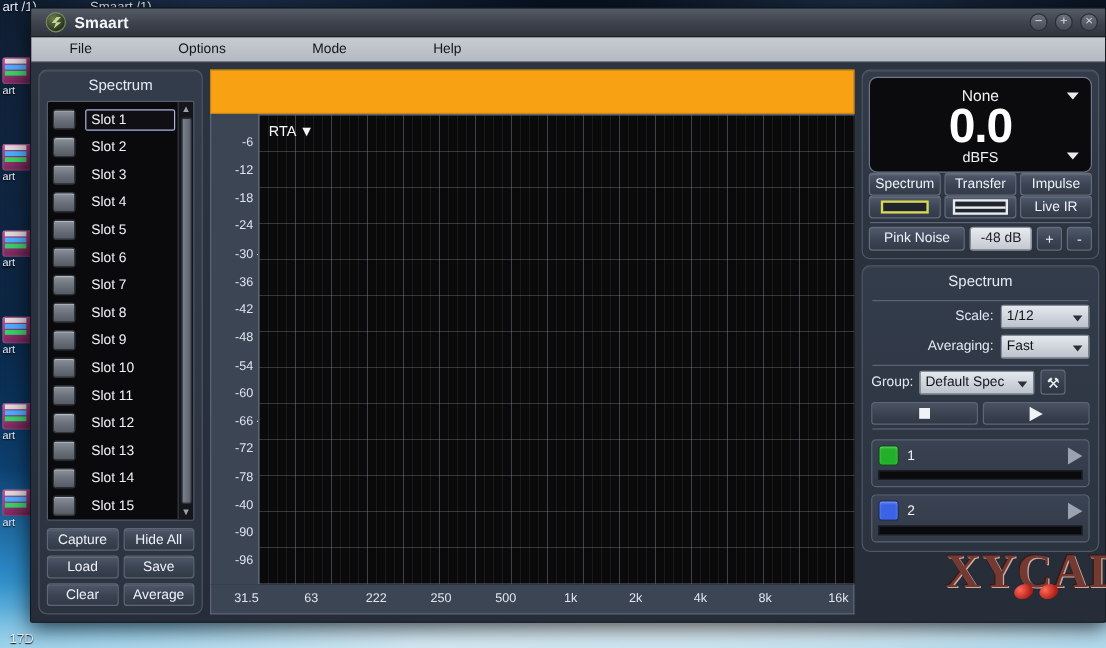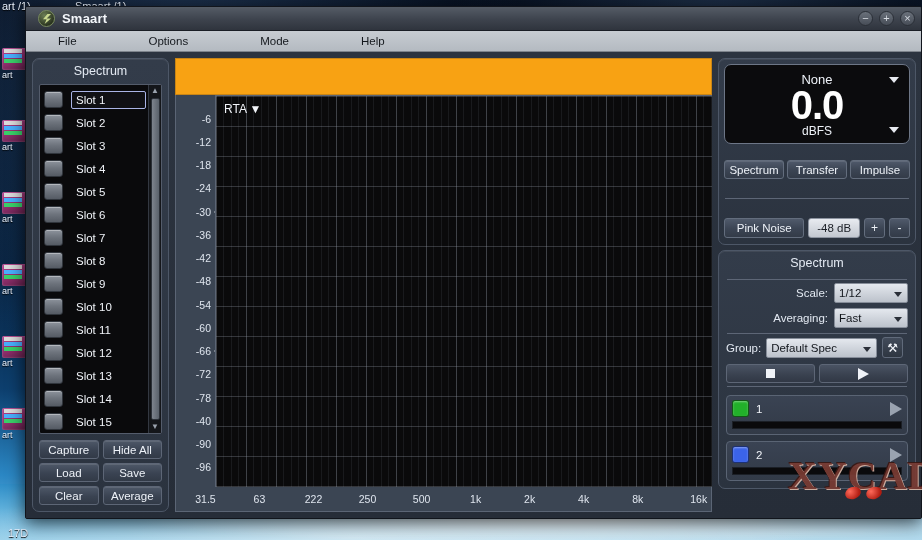--- a/index.html
+++ b/index.html
@@ -242,21 +242,21 @@
     transform: translateX(-50%);
   }
 
   
   #right-col {
     width: 198px; flex: none;
     display: flex; flex-direction: column; gap: 5px;
   }
   #meter-panel {
     padding: 5px 5px 6px;
-    display: flex; flex-direction: column; gap: 16px;
+    display: flex; flex-direction: column; gap: 0;
   }
   #meter-display {
     height: 80px; position: relative;
     background: #0b0b0d;
     border: 1px solid #6d7686;
     border-radius: 7px;
     display: flex; flex-direction: column; align-items: center;
     justify-content: center;
   }
   #meter-src { color: #eef2f8; font-size: 13px; margin-top: 2px; }
@@ -333,21 +333,21 @@
     display: flex; align-items: center; padding: 0 4px;
     position: relative;
   }
   .dropdown .dd-caret {
     position: absolute; right: 5px; top: 8px;
     width: 0; height: 0;
     border-left: 4px solid transparent; border-right: 4px solid transparent;
     border-top: 5px solid #2a2f38;
   }
   #group-row { display: flex; align-items: center; gap: 5px; margin-top: 2px; }
-  #group-dd { width: 111px; }
+  #group-dd { width: 96px; }
   #tools-btn {
     width: 21px; height: 21px;
     background: linear-gradient(180deg,#424b5a,#2e3641);
     border: 1px solid #606a7a; border-radius: 3px;
     color: #f2f5fa; font-size: 12px;
     display: flex; align-items: center; justify-content: center;
   }
   #transport { display: flex; gap: 4px; margin-top: 6px; }
   .tp-btn {
     flex: 1; height: 19px;
@@ -626,20 +626,29 @@
           <div id="meter-unit">dBFS</div>
           <div class="meter-caret" style="bottom:10px;"></div>
         </div>
 
         <div class="btn-row">
           <div class="tbtn">Spectrum</div>
           <div class="tbtn">Transfer</div>
           <div class="tbtn">Impulse</div>
         </div>
 
+        <div class="btn-row">
+          <div class="tbtn icon-btn">
+            <div class="layout-ico-1"></div>
+          </div>
+          <div class="tbtn icon-btn">
+            <div class="layout-ico-2"></div>
+          </div>
+          <div class="tbtn">Live IR</div>
+        </div>
 
         <div class="divider"></div>
 
         <div id="noise-row">
           <div id="pink-noise-btn">Pink Noise</div>
           <div id="noise-level">-48 dB</div>
           <div class="pm-btn">+</div>
           <div class="pm-btn">-</div>
         </div>
       </div>

